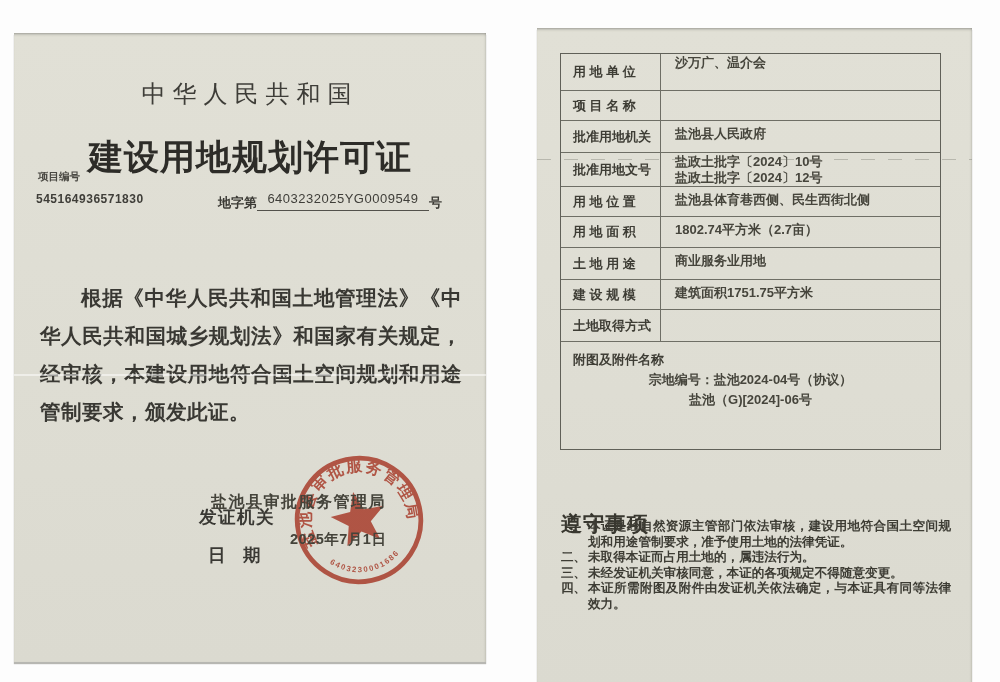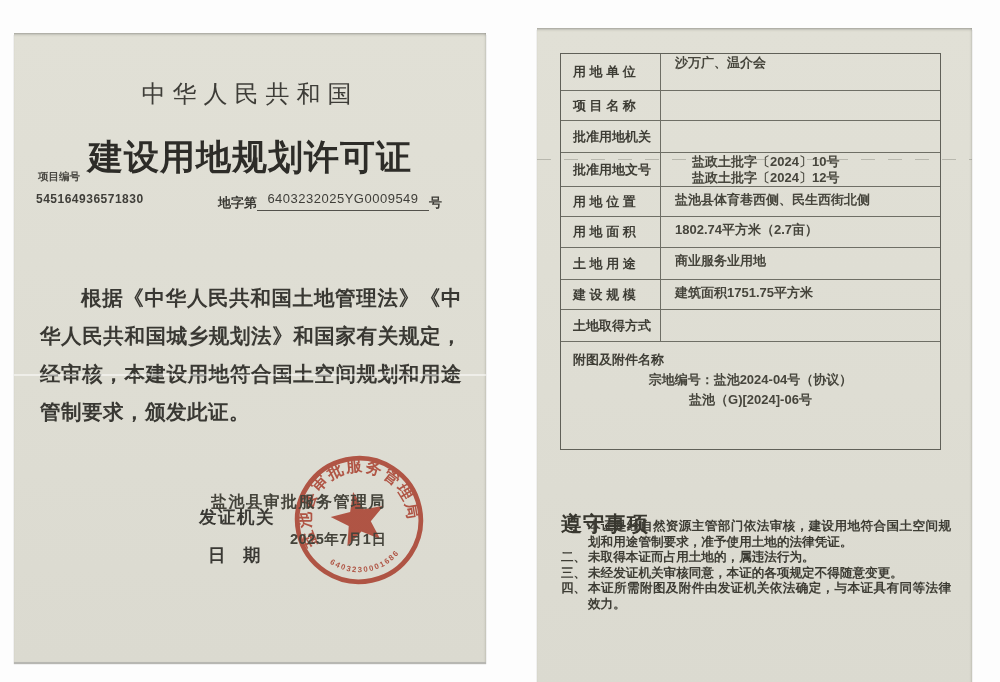--- a/index.html
+++ b/index.html
@@ -30,21 +30,21 @@
              color:#44433a;z-index:3;white-space:nowrap;}
   .stamp-date{position:absolute;left:276px;top:497px;font-size:14.5px;font-weight:600;letter-spacing:.5px;
               color:#44433a;z-index:3;white-space:nowrap;}
   .seal-wrap{position:absolute;left:250px;top:392px;width:190px;height:190px;transform:rotate(-12deg);
              opacity:.9;mix-blend-mode:multiply;z-index:2;}
   .artifact-left{position:absolute;left:0;top:341px;width:100%;height:2px;background:rgba(255,255,255,.5);}
 
   
   .dtable{position:absolute;left:23px;top:25px;width:381px;height:397px;border:1.5px solid #606058;box-sizing:border-box;}
   .trow{display:flex;border-bottom:1px solid #6e6e65;box-sizing:border-box;}
-  .r1{height:37px;} .r2{height:30px;} .r3{height:32px;} .r4{height:34px;gap:17px;} .r5{height:30px;}
+  .r1{height:37px;} .r2{height:30px;} .r3{height:32px;} .r4{height:34px;} .r5{height:30px;}
   .r6{height:31px;} .r7{height:32px;} .r8{height:30px;} .r9{height:32px;}
   .r10{height:108px;display:block;position:relative;border-bottom:none;}
   .tlabel{flex:0 0 100px;width:100px;box-sizing:border-box;border-right:1px solid #6e6e65;
           display:flex;align-items:center;padding-left:12px;font-size:13px;font-weight:700;
           color:#3e3d35;white-space:pre;}
   .tvalue{flex:1;padding:5px 8px 0 14px;font-size:13px;font-weight:600;color:#46453c;line-height:15.5px;}
   .r1 .tvalue{padding-top:1px;}
   .r4 .tvalue{padding-top:1px;}
   .att-label{position:absolute;left:12px;top:9px;font-size:13px;font-weight:700;color:#3e3d35;}
   .att-line{position:absolute;left:0;width:100%;text-align:center;font-size:13px;font-weight:600;color:#46453c;}
@@ -101,20 +101,21 @@
 
       <div class="trow r1">
         <div class="tlabel">用 地 单 位</div>
         <div class="tvalue">沙万广、温介会</div>
       </div>
       <div class="trow r2">
         <div class="tlabel">项 目 名 称</div>
       </div>
       <div class="trow r3">
         <div class="tlabel">批准用地机关</div>
+        <div class="tvalue">盐池县人民政府</div>
       </div>
       <div class="trow r4">
         <div class="tlabel">批准用地文号</div>
         <div class="tvalue">
           <div>盐政土批字〔2024〕10号</div>
           <div>盐政土批字〔2024〕12号</div>
         </div>
       </div>
       <div class="trow r5">
         <div class="tlabel">用 地 位 置</div>

